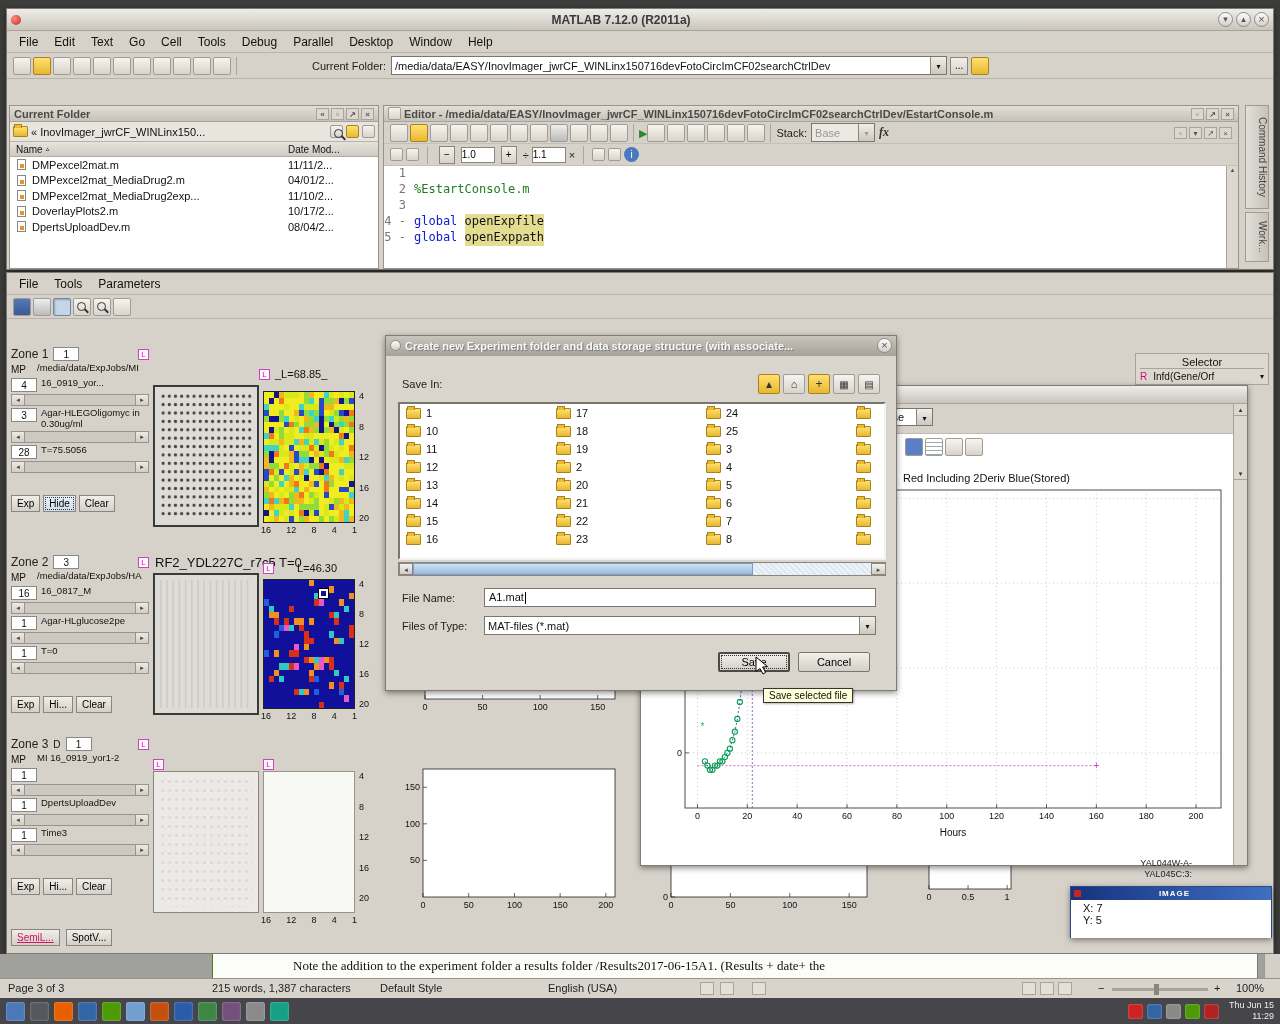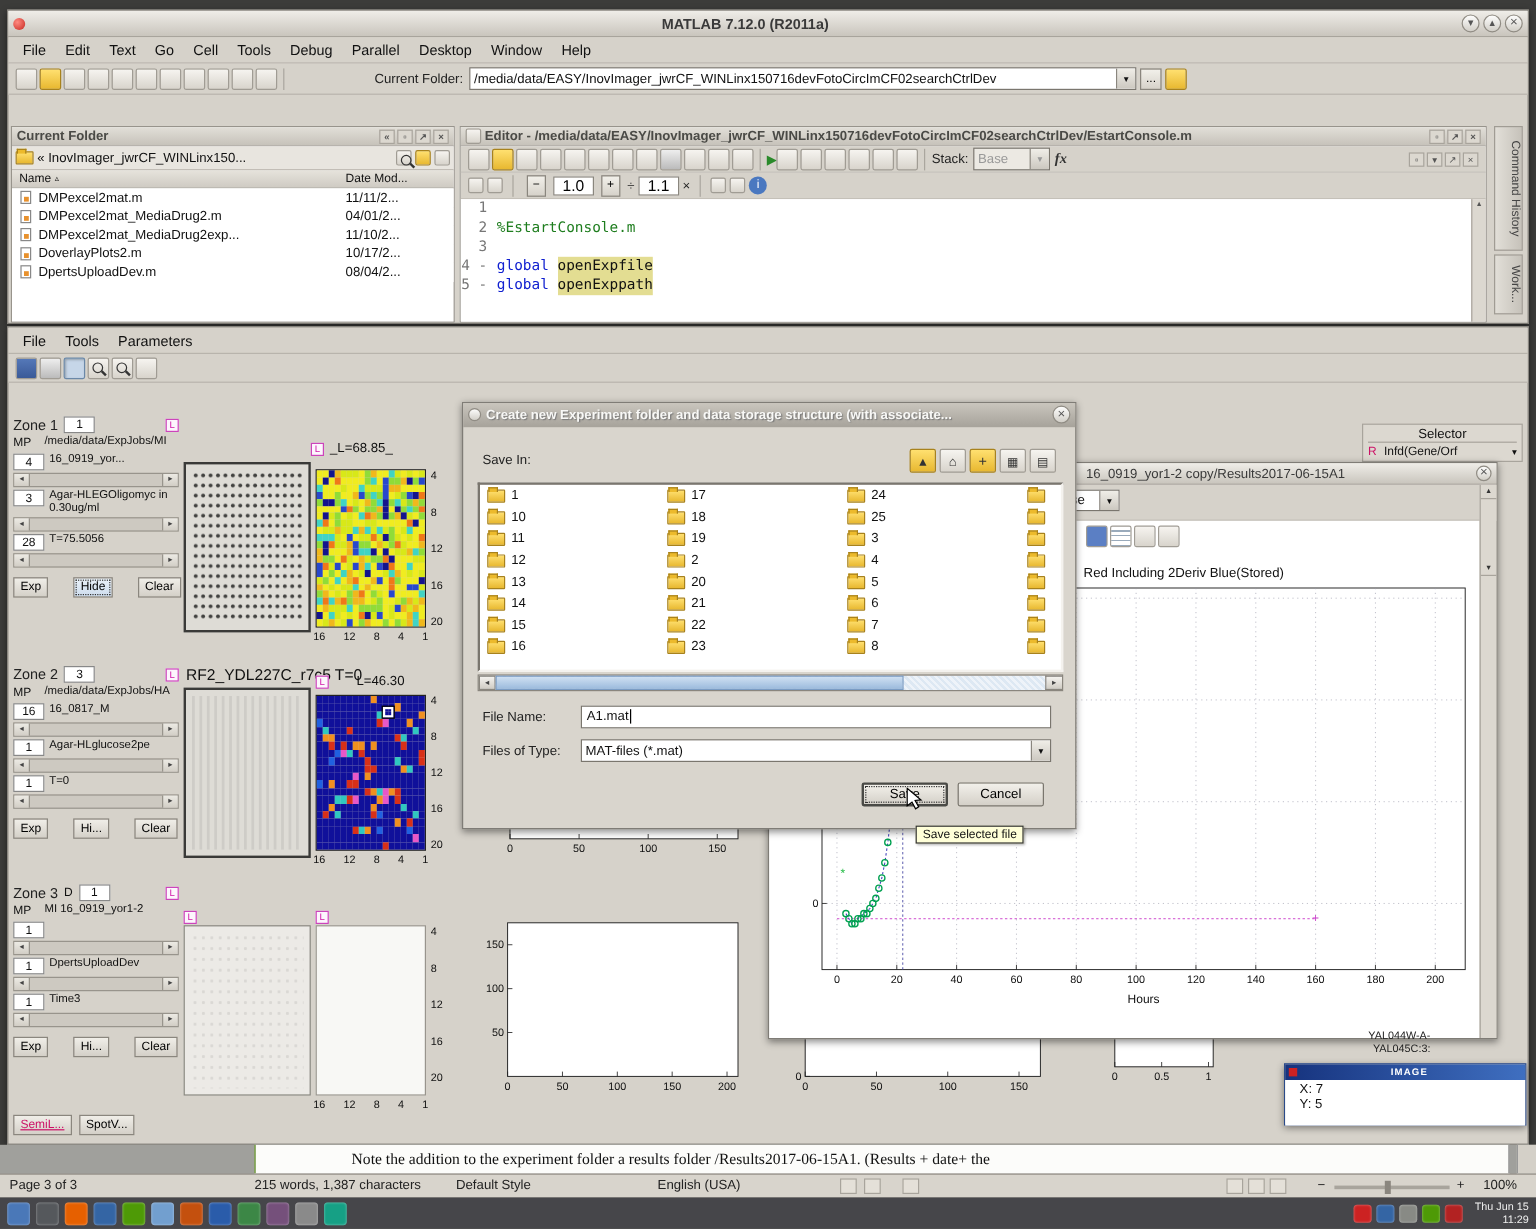--- a/index.html
+++ b/index.html
@@ -44,34 +44,34 @@
 .codearea{position:absolute;left:0;top:60px;right:12px;bottom:0;background:#fff;overflow:hidden}
 .cl{display:flex;height:16px;font-family:"DejaVu Sans Mono",monospace;font-size:12px;white-space:pre}
 .gut{width:30px;text-align:right;padding-right:8px;color:#777;flex:0 0 auto}
 .tk-comment{color:#1e7d1e}.tk-keyword{color:#1020d0}.tk-hl{background:#e3dd92}
 .vscroll{position:absolute;right:0;top:60px;bottom:0;width:12px;background:#dcd8d0;border-left:1px solid #a8a49c;font-size:7px;text-align:center;color:#555}
 .vtab{writing-mode:vertical-rl;background:linear-gradient(90deg,#e2dfd8,#c6c2ba);border:1px solid #a09c94;font-size:10px;color:#444;text-align:center;width:24px;padding:4px 0;margin-bottom:3px}
 .runbtn::before{content:"▶";color:#2a8a2a;font-size:11px}
 .fx{font-family:"Liberation Serif",serif;font-style:italic;font-weight:bold;font-size:12px;color:#333;margin:0 4px}
 .infoi{width:15px;height:15px;border-radius:50%;background:#4a78c0;color:#fff;font-size:10px;text-align:center;line-height:15px;flex:0 0 auto}
 .infoi::before{content:"i"}
-.edin{width:34px;height:16px;border:1px solid #8a867e;font-size:13px;text-align:center;background:#fff}
+.edin{width:34px;height:16px;border:1px solid #8a867e;font-size:10px;text-align:left;background:#fff}
 .zone{position:absolute;left:2px;width:142px;font-size:10px;padding:0 2px}
 .zhead{display:flex;align-items:center;gap:5px;margin-bottom:2px}
 .ztitle{font-size:12px;color:#222;white-space:nowrap}
 .zbadge{font-size:10px}
 .zval,.zbox{min-width:26px;height:14px;background:#fff;border:1px solid #888;font-size:10px;text-align:center;line-height:13px;padding:0 2px}
 .zlab{min-width:22px;font-size:10px;line-height:13px}
 .zrow{display:flex;gap:4px;margin:2px 0;align-items:flex-start}
 .ztext{font-size:9.5px;line-height:10.5px;word-break:break-all}
 .zslider{height:12px;display:flex;border:1px solid #98948c;background:#cdc9c1;margin:2px 0}
 .zslider i{width:13px;background:linear-gradient(#eceae4,#d2cec6);border-right:1px solid #98948c;font-style:normal;font-size:7px;line-height:10px;text-align:center;color:#444}
 .zslider i:last-child{border-right:none;border-left:1px solid #98948c}
 .zslider b{flex:1}
-.zbtns{display:flex;gap:21px;margin-top:8px}
+.zbtns{display:flex;gap:3px;margin-top:22px}
 .zbtn{font-size:10px;height:17px;background:linear-gradient(#f0eee8,#d4d0c8);border:1px solid #8a867e;padding:0 5px}
 .focz{outline:1px dotted #333;outline-offset:-3px;background:linear-gradient(#eaf1f8,#cddced)}
 .pinkmark{width:11px;height:11px;border:1px solid #cc44bb;background:#fdf6fd;color:#d018a8;font-size:8px;line-height:10px;text-align:center;font-style:normal;display:inline-block}
 .pinkmark::before{content:"L"}
 .plate{border:2px solid #3a3a38;background:#dedcd6;padding:5px;position:absolute}
 .plate .grid{width:100%;height:100%;background-image:radial-gradient(circle,#41413f 1.2px,rgba(60,60,60,.25) 1.7px,transparent 2.1px);background-size:6.2px 8.4px}
 .plate.p2 .grid{background-image:repeating-linear-gradient(90deg,rgba(0,0,0,.07) 0 2px,transparent 2px 7px)}
 .plate.p3{border:1px solid #88867e;background:#eceae6}
 .plate.p3 .grid{background-image:radial-gradient(circle,rgba(0,0,0,.08) 1px,transparent 1.6px);background-size:7px 9px}
 .pwhite{position:absolute;border:1px solid #98948c;background:#f8f8f5}
@@ -1336,21 +1336,20 @@
     <div style="display:flex;gap:6px;font-size:10px;margin-top:2px;align-items:center">
       <span style="color:#cc1166" data-name="selector-r-option">R</span>
       <span data-name="selector-info-option">Infd(Gene/Orf</span>
       <span class="g-dd" data-name="chevron-down-icon" style="margin-left:auto;font-size:8px"></span>
     </div>
   </div>
 </div>
 
 <div class="win" data-name="results-window" style="left:640px;top:385px;width:608px;height:481px;z-index:3">
   <div class="tbar" style="height:18px" data-name="results-titlebar">
-    <span class="ttl" style="text-align:left;padding-left:260px;font-weight:normal;font-size:11px" data-name="results-window-title">16_0919_yor1-2 copy/Results2017-06-15A1</span>
     <span class="circ g-close" style="width:13px;height:13px;line-height:11px" data-name="close-button"></span>
   </div>
   <div class="abs" style="left:0;top:18px;right:0;height:30px;background:#d6d2ca;border-bottom:1px solid #c0bcb4"></div>
   <div class="combo" style="position:absolute;left:234px;top:22px;width:58px;height:18px" data-name="base-workspace-combo">
     <span class="cv">Base</span>
       <span class="dd g-dd" data-name="chevron-down-icon"></span>
   </div>
   <div class="abs" style="left:0;top:48px;right:14px;bottom:0;background:#fff"></div>
   <div class="iconrow abs" style="left:264px;top:52px" data-name="results-toolbar-icons">
       <div class="tbi" data-name="plot-grid-icon"></div>

